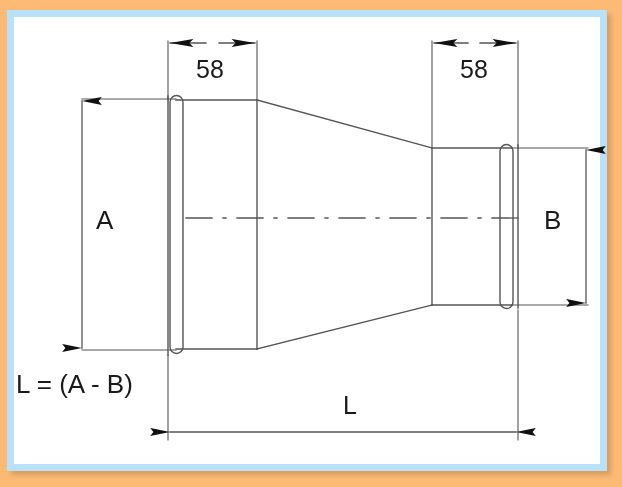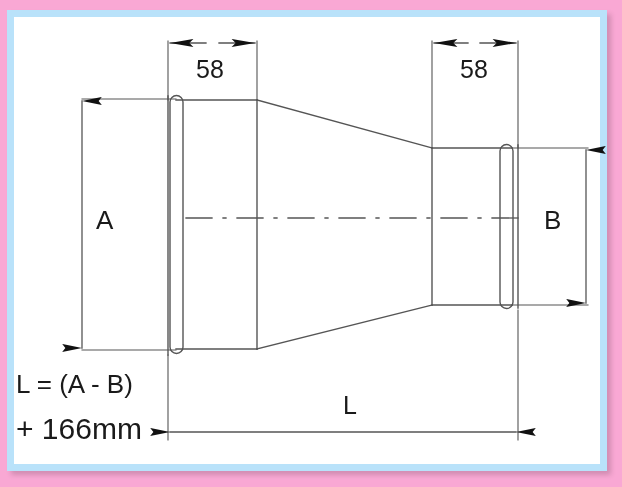--- a/index.html
+++ b/index.html
@@ -5,21 +5,21 @@
   html, body {
     margin: 0;
     padding: 0;
     background: #ffffff;
     font-family: "Liberation Sans", sans-serif;
   }
   #root {
     position: relative;
     width: 622px;
     height: 487px;
-    background: #f9a8d4;
+    background: #fdba74;
     overflow: hidden;
   }
   #frame {
     position: absolute;
     left: 7px;
     top: 10px;
     width: 600px;
     height: 461px;
     box-sizing: border-box;
     border: 7px solid #b9e2fa;
@@ -149,15 +149,14 @@
   <div class="lbl" id="lbl-58-right">58</div>
 
   <div class="lbl" id="lbl-A">A</div>
 
   <div class="lbl" id="lbl-B">B</div>
 
   <div class="lbl" id="lbl-L">L</div>
 
   <div class="lbl" id="lbl-formula1">L = (A - B)</div>
 
-  <div class="lbl" id="lbl-formula2">+ 166mm</div>
 
 </div>
 
 </body></html>

